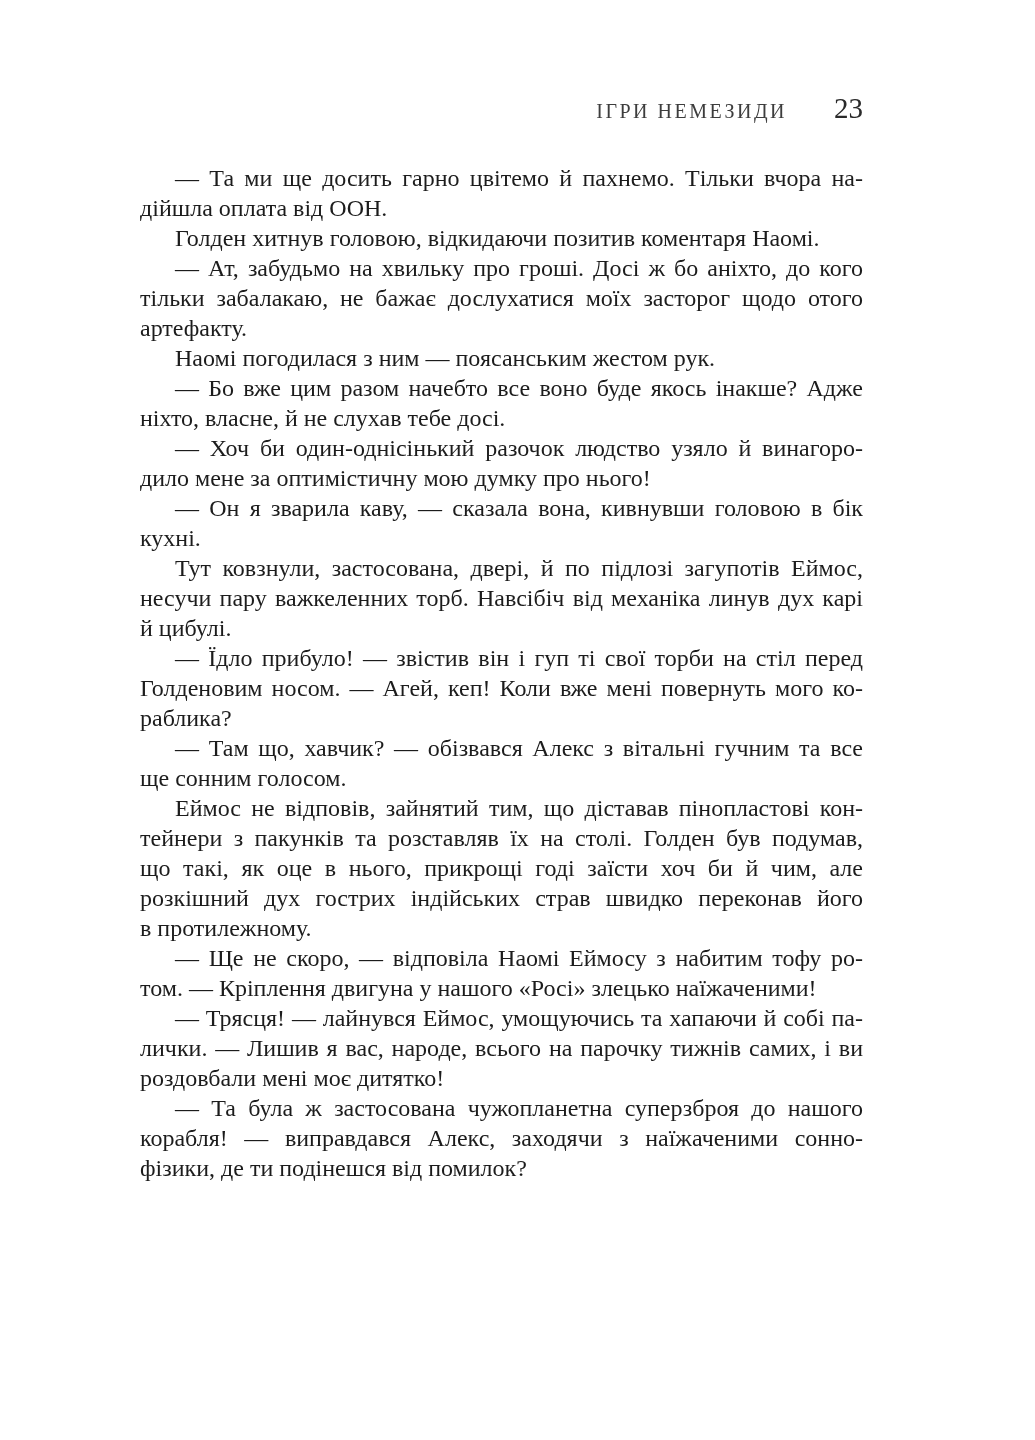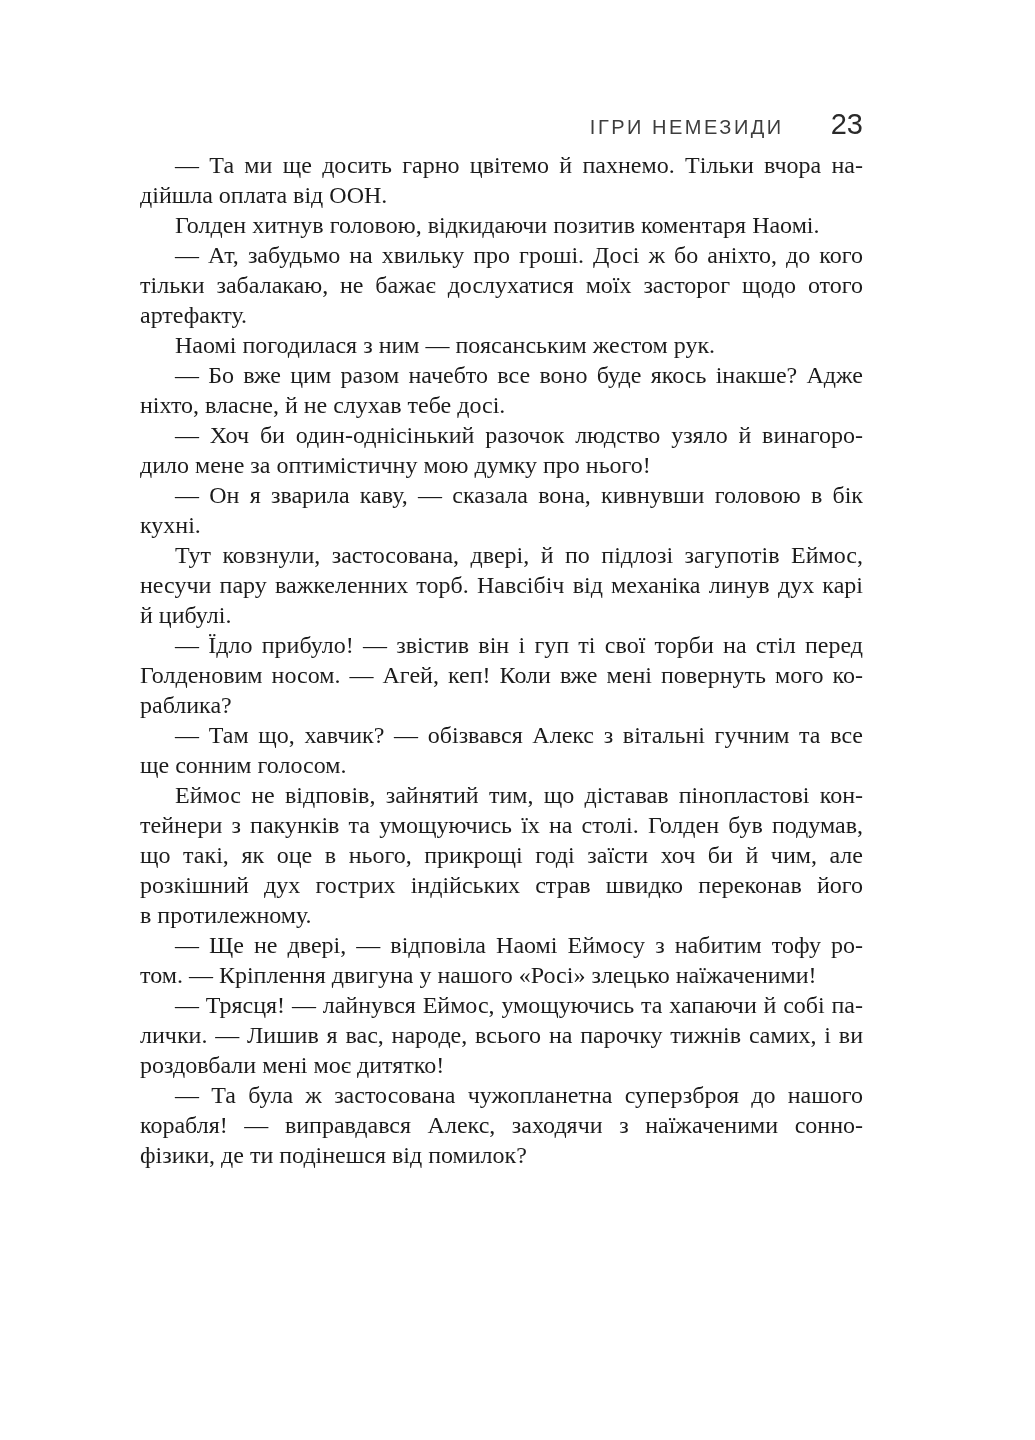--- a/index.html
+++ b/index.html
@@ -14,36 +14,35 @@
     background: #ffffff;
     overflow: hidden;
   }
   .header {
     position: absolute;
     top: 92px;
     right: 172px;
     display: flex;
     align-items: baseline;
     gap: 47px;
-    font-family: Liberation Sans, sans-serif;
+    font-family: Liberation Serif, serif;
   }
   .running-title {
     font-size: 20px;
     letter-spacing: 2.5px;
     color: #3d3d3d;
     white-space: nowrap;
   }
   .page-number {
     font-size: 29px;
     color: #2a2a2a;
-    margin-top: 16px;
   }
   .textblock {
     position: absolute;
-    top: 150px;
+    top: 163px;
     left: 140px;
     width: 723px;
     font-family: "Liberation Serif", serif;
     font-size: 24px;
     line-height: 30px;
     color: #1c1c1c;
   }
   .paragraph {
     margin: 0;
   }
@@ -105,27 +104,27 @@
         <div class="line first">— Їдло прибуло! — звістив він і гуп ті свої торби на стіл перед</div>
         <div class="line">Голденовим носом. — Агей, кеп! Коли вже мені повернуть мого ко-</div>
         <div class="line last">раблика?</div>
       </div>
       <div class="paragraph">
         <div class="line first">— Там що, хавчик? — обізвався Алекс з вітальні гучним та все</div>
         <div class="line last">ще сонним голосом.</div>
       </div>
       <div class="paragraph">
         <div class="line first">Еймос не відповів, зайнятий тим, що діставав пінопластові кон-</div>
-        <div class="line">тейнери з пакунків та умощуючись їх на столі.  Голден був подумав,</div>
+        <div class="line">тейнери з пакунків та розставляв їх на столі.  Голден був подумав,</div>
         <div class="line">що такі, як оце в нього, прикрощі годі заїсти хоч би й чим, але</div>
         <div class="line">розкішний дух гострих індійських страв швидко переконав його</div>
         <div class="line last">в протилежному.</div>
       </div>
       <div class="paragraph">
-        <div class="line first">— Ще не двері, — відповіла Наомі Еймосу з набитим тофу ро-</div>
+        <div class="line first">— Ще не скоро, — відповіла Наомі Еймосу з набитим тофу ро-</div>
         <div class="line last">том. — Кріплення двигуна у нашого «Росі» злецько наїжаченими!</div>
       </div>
       <div class="paragraph">
         <div class="line first">— Трясця! — лайнувся Еймос, умощуючись та хапаючи й собі па-</div>
         <div class="line">лички. — Лишив я вас, народе, всього на парочку тижнів самих, і ви</div>
         <div class="line last">роздовбали мені моє дитятко!</div>
       </div>
       <div class="paragraph">
         <div class="line first">— Та була ж застосована чужопланетна суперзброя до нашого</div>
         <div class="line">корабля! — виправдався Алекс, заходячи з наїжаченими сонно-</div>

